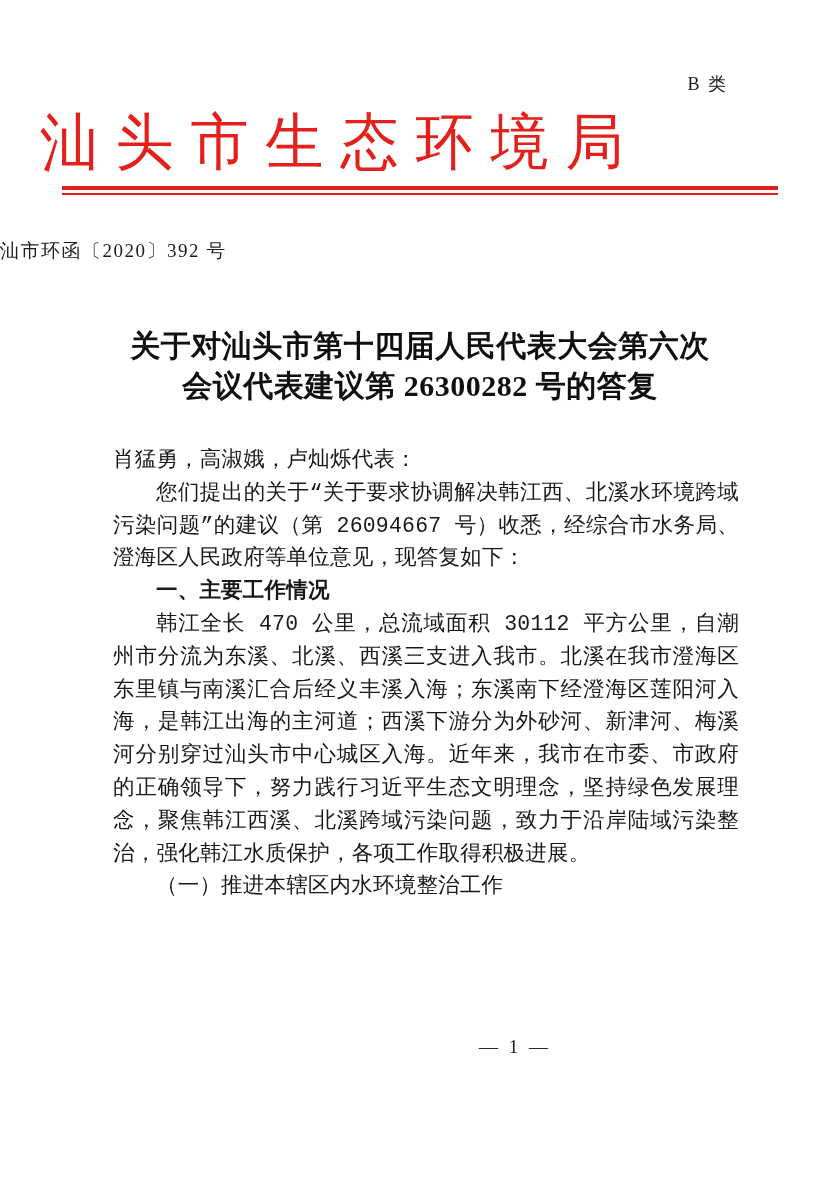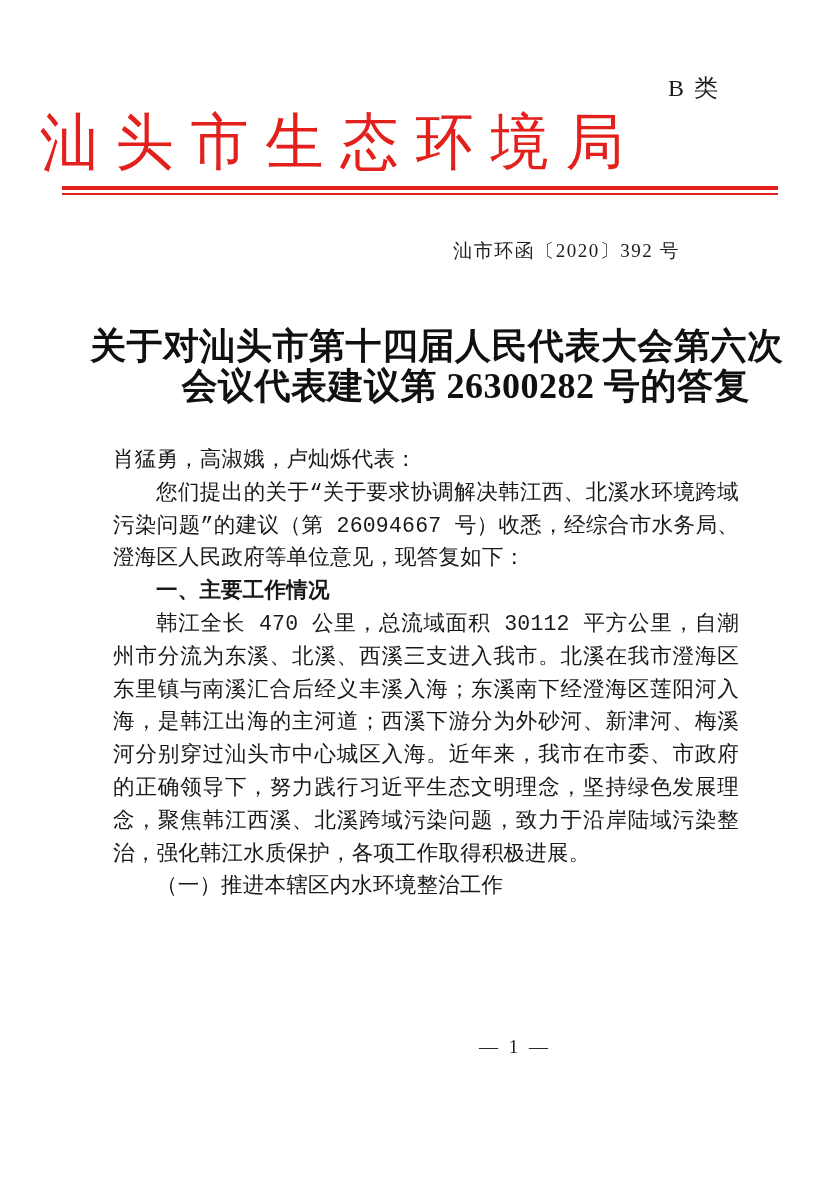--- a/index.html
+++ b/index.html
@@ -19,22 +19,22 @@
     margin: 0 auto;
     background: #ffffff;
     overflow: hidden;
     box-sizing: border-box;
   }
 
   
   .doc-class {
     position: absolute;
     top: 72px;
-    right: 120px;
-    font-size: 24px;
+    right: 112px;
+    font-size: 18px;
     letter-spacing: 2px;
     font-family: "Liberation Serif", "DejaVu Serif", serif;
     color: #1c1c1c;
     white-space: nowrap;
   }
 
   
   .letterhead {
     position: absolute;
     top: 112px;
@@ -73,40 +73,39 @@
     background: #e3201b;
     width: 100%;
   }
 
   
   .doc-number {
     position: absolute;
     top: 238px;
     left: 0;
     width: 752px;
-    text-align: right;
+    text-align: left;
     padding-right: 72px;
     box-sizing: border-box;
-    padding-left: 36px;
   }
   .doc-number span {
     font-size: 19px;
     letter-spacing: 1.5px;
     color: #1c1c1c;
     white-space: nowrap;
   }
 
   
   .doc-title {
     position: absolute;
     top: 326px;
     left: 90px;
     width: 660px;
-    text-align: right;
-    font-size: 36px;
+    text-align: center;
+    font-size: 30px;
     font-weight: bold;
     line-height: 40px;
     letter-spacing: 0.5px;
     color: #101010;
   }
   .doc-title .t-line {
     display: block;
     white-space: nowrap;
   }
 

